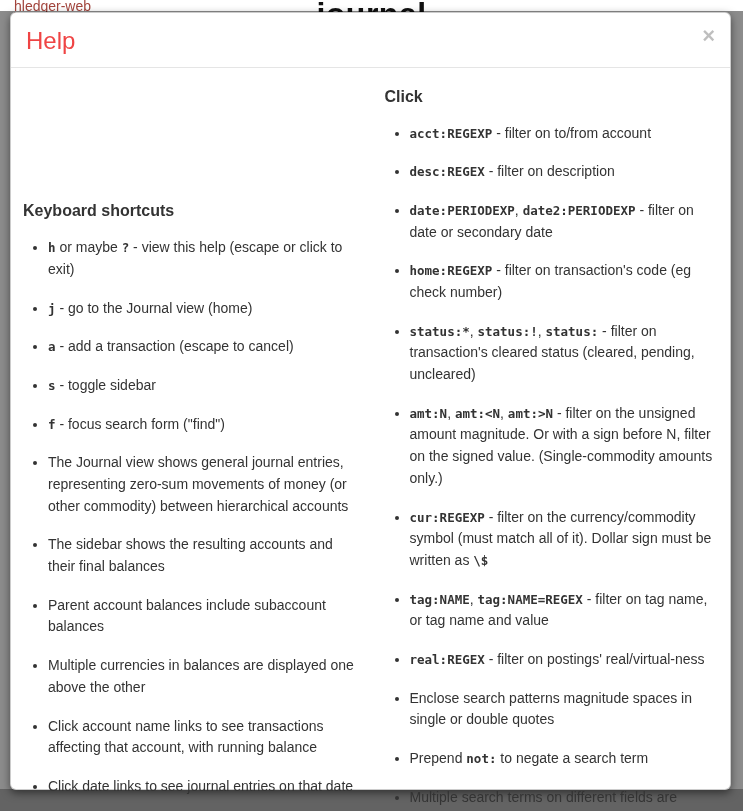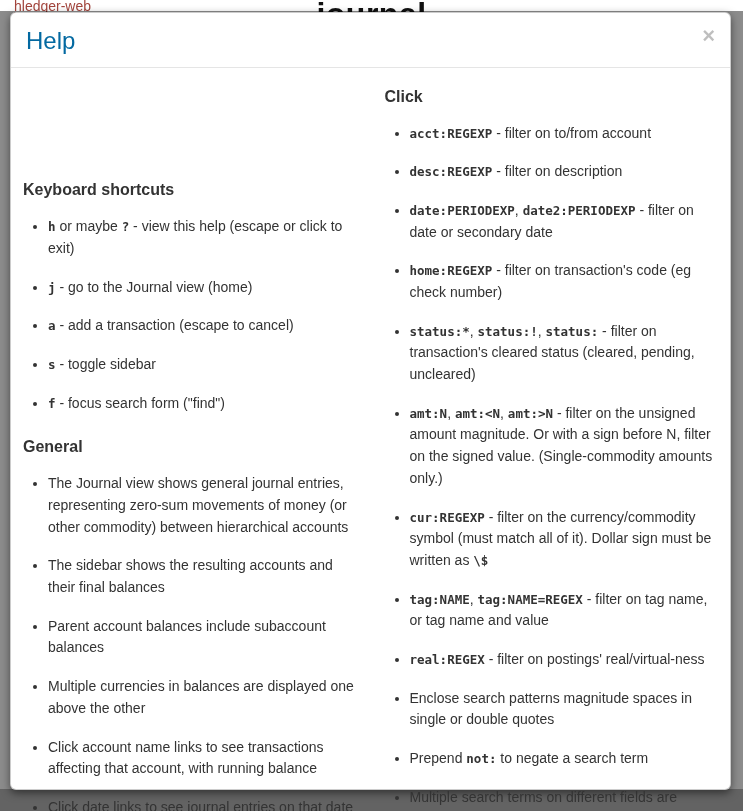--- a/index.html
+++ b/index.html
@@ -49,21 +49,21 @@
     z-index: 2;
     box-sizing: border-box;
   }
   .modal-header {
     padding: 14px 15px 12px;
     border-bottom: 1px solid var(--divider, #e5e5e5);
     position: relative;
   }
   .modal-title {
     margin: 0; font-size: 24px; font-weight: 500;
-    line-height: 1.15; color: #0369a1;
+    line-height: 1.15; color: #ef4444;
   }
   .close-btn {
     position: absolute; top: 12px; right: 15px;
     background: none; border: 0; padding: 0;
     font-size: 22px; font-weight: bold; line-height: 1;
     color: #000; opacity: 0.25; cursor: pointer;
     font-family: "Liberation Sans", sans-serif;
   }
 
   .modal-body {
@@ -114,35 +114,34 @@
   <div class="modal-body">
     <div class="col col-left">
         <h4 class="section-heading">Keyboard shortcuts</h4>
         <ul class="help-list">
           <li><code class="code-term">h</code> or maybe <code class="code-term">?</code> - view this help (escape or click to exit)</li>
           <li><code class="code-term">j</code> - go to the Journal view (home)</li>
           <li><code class="code-term">a</code> - add a transaction (escape to cancel)</li>
           <li><code class="code-term">s</code> - toggle sidebar</li>
           <li><code class="code-term">f</code> - focus search form ("find")</li>
         </ul>
-        <h4 class="section-heading">General</h4>
         <ul class="help-list">
           <li>The Journal view shows general journal entries, representing zero-sum movements of money (or other commodity) between hierarchical accounts</li>
           <li>The sidebar shows the resulting accounts and their final balances</li>
           <li>Parent account balances include subaccount balances</li>
           <li>Multiple currencies in balances are displayed one above the other</li>
           <li>Click account name links to see transactions affecting that account, with running balance</li>
           <li>Click date links to see journal entries on that date</li>
         </ul>
       </div>
     <div class="col col-right">
         <h4 class="section-heading">Click</h4>
         <ul class="help-list">
           <li><code class="code-term">acct:REGEXP</code> - filter on to/from account</li>
-          <li><code class="code-term">desc:REGEXP</code> - filter on description</li>
+          <li><code class="code-term">desc:REGEX</code> - filter on description</li>
           <li><code class="code-term">date:PERIODEXP</code>, <code class="code-term">date2:PERIODEXP</code> - filter on date or secondary date</li>
           <li><code class="code-term">home:REGEXP</code> - filter on transaction's code (eg check number)</li>
           <li><code class="code-term">status:*</code>, <code class="code-term">status:!</code>, <code class="code-term">status:</code> - filter on transaction's cleared status (cleared, pending, uncleared)</li>
           <li><code class="code-term">amt:N</code>, <code class="code-term">amt:&lt;N</code>, <code class="code-term">amt:&gt;N</code> - filter on the unsigned amount magnitude. Or with a sign before N, filter on the signed value. (Single-commodity amounts only.)</li>
           <li><code class="code-term">cur:REGEXP</code> - filter on the currency/commodity symbol (must match all of it). Dollar sign must be written as <code class="code-term">\$</code></li>
           <li><code class="code-term">tag:NAME</code>, <code class="code-term">tag:NAME=REGEX</code> - filter on tag name, or tag name and value</li>
           <li><code class="code-term">real:REGEX</code> - filter on postings' real/virtual-ness</li>
           <li>Enclose search patterns magnitude spaces in single or double quotes</li>
           <li>Prepend <code class="code-term">not:</code> to negate a search term</li>
           <li>Multiple search terms on different fields are AND'ed, multiple before terms on the same field are OR'ed</li>

